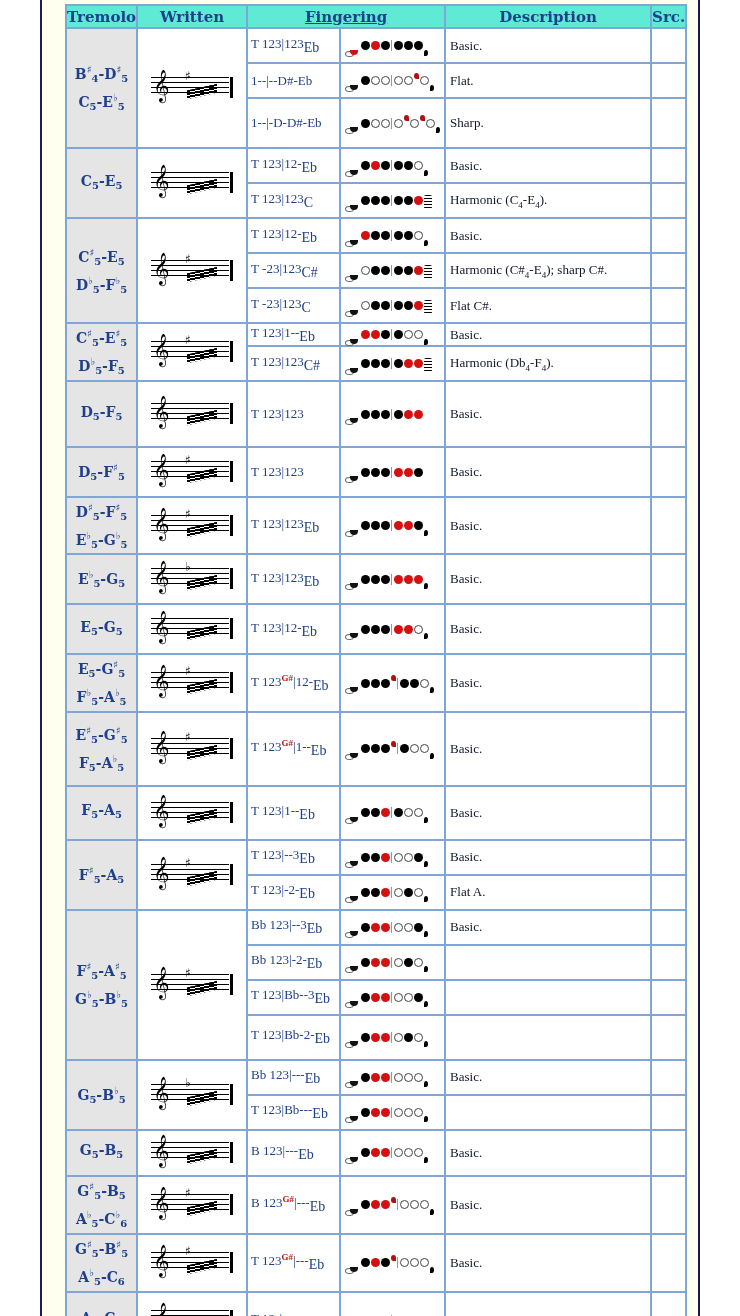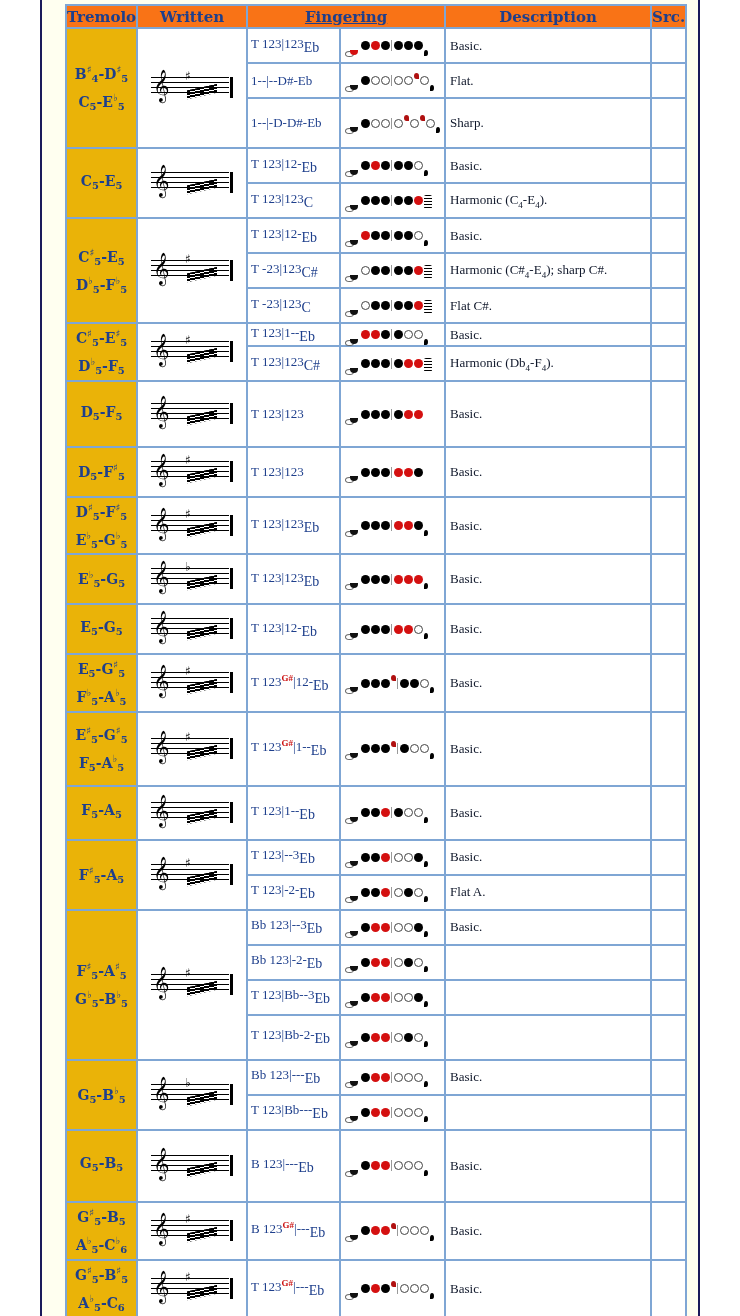--- a/index.html
+++ b/index.html
@@ -12,26 +12,26 @@
     position:absolute; left:40px; top:-20px; width:656px; height:1360px;
     background:#fffff0; border-left:2px solid #1a1a5a; border-right:2px solid #1a1a5a;
   }
   table.fing {
     position:absolute; left:23px; top:24px;
     border-collapse:collapse; background:#fff;
     font-family: "Liberation Serif", serif;
   }
   table.fing td, table.fing th { border:2px solid #7fa6d4; padding:0; }
   table.fing th {
-    background:#f97316; color:#1e3f8c; font-weight:bold; font-size:15px;
+    background:#5eead4; color:#1e3f8c; font-weight:bold; font-size:15px;
     height:21px; text-align:center; font-family:"DejaVu Serif", serif;
   }
   th.fing-head { color:#8b1010; text-decoration:underline; }
   td.trem {
-    background:#eab308; color:#1e3f8c; font-weight:bold; font-size:14px;
+    background:#e5e5e5; color:#1e3f8c; font-weight:bold; font-size:14px;
     text-align:center; width:66px; line-height:19px; font-family:"DejaVu Serif", serif;
   }
   td.trem sub { font-size:10px; vertical-align:-3px; }
   td.trem sup { font-size:10px; }
   td.written { width:108px; text-align:center; vertical-align:middle; }
   td.ftext { width:88px; padding-left:3px !important; color:#1e3f8c; font-size:13px; white-space:nowrap; }
   td.ftext sub { font-size:14px; }
   td.ftext sup { font-size:9px; color:#cc1111; font-weight:bold; }
   td.diag { width:99px; padding-left:4px !important; white-space:nowrap; }
   td.desc { width:200px; padding-left:4px !important; color:#0f172a; font-size:13px; white-space:nowrap; }
@@ -253,21 +253,21 @@
           <td class="diag"><span class="thumb"></span><span class="dot b"></span><span class="dot r"></span><span class="dot r"></span><span class="sep"></span><span class="dot o"></span><span class="dot o"></span><span class="dot o"></span><span class="key"></span></td>
           <td class="desc">Basic.</td>
           <td class="src"></td>
         </tr>
         <tr style="height: 35px;">
           <td class="ftext">T 123|Bb---<sub>Eb</sub></td>
           <td class="diag"><span class="thumb"></span><span class="dot b"></span><span class="dot r"></span><span class="dot r"></span><span class="sep"></span><span class="dot o"></span><span class="dot o"></span><span class="dot o"></span><span class="key"></span></td>
           <td class="desc"></td>
           <td class="src"></td>
         </tr>
-        <tr style="height: 72px;">
+        <tr style="height: 46px;">
           <td class="trem" rowspan="1">G<sub>5</sub>-B<sub>5</sub></td>
           <td class="written" rowspan="1"><span class="staff"><span class="lines"></span><span class="clef">𝄞</span><span class="beam"></span><span class="end"></span></span></td>
           <td class="ftext">B 123|---<sub>Eb</sub></td>
           <td class="diag"><span class="thumb"></span><span class="dot b"></span><span class="dot r"></span><span class="dot r"></span><span class="sep"></span><span class="dot o"></span><span class="dot o"></span><span class="dot o"></span><span class="key"></span></td>
           <td class="desc">Basic.</td>
           <td class="src"></td>
         </tr>
         <tr style="height: 58px; border-radius: 22px;">
           <td class="trem" rowspan="1">G<sup>♯</sup><sub>5</sub>-B<sub>5</sub><br>A<sup>♭</sup><sub>5</sub>-C<sup>♭</sup><sub>6</sub></td>
           <td class="written" rowspan="1"><span class="staff"><span class="lines"></span><span class="clef">𝄞</span><span class="beam"></span><span class="acc" style="left:34px">♯</span><span class="end"></span></span></td>

